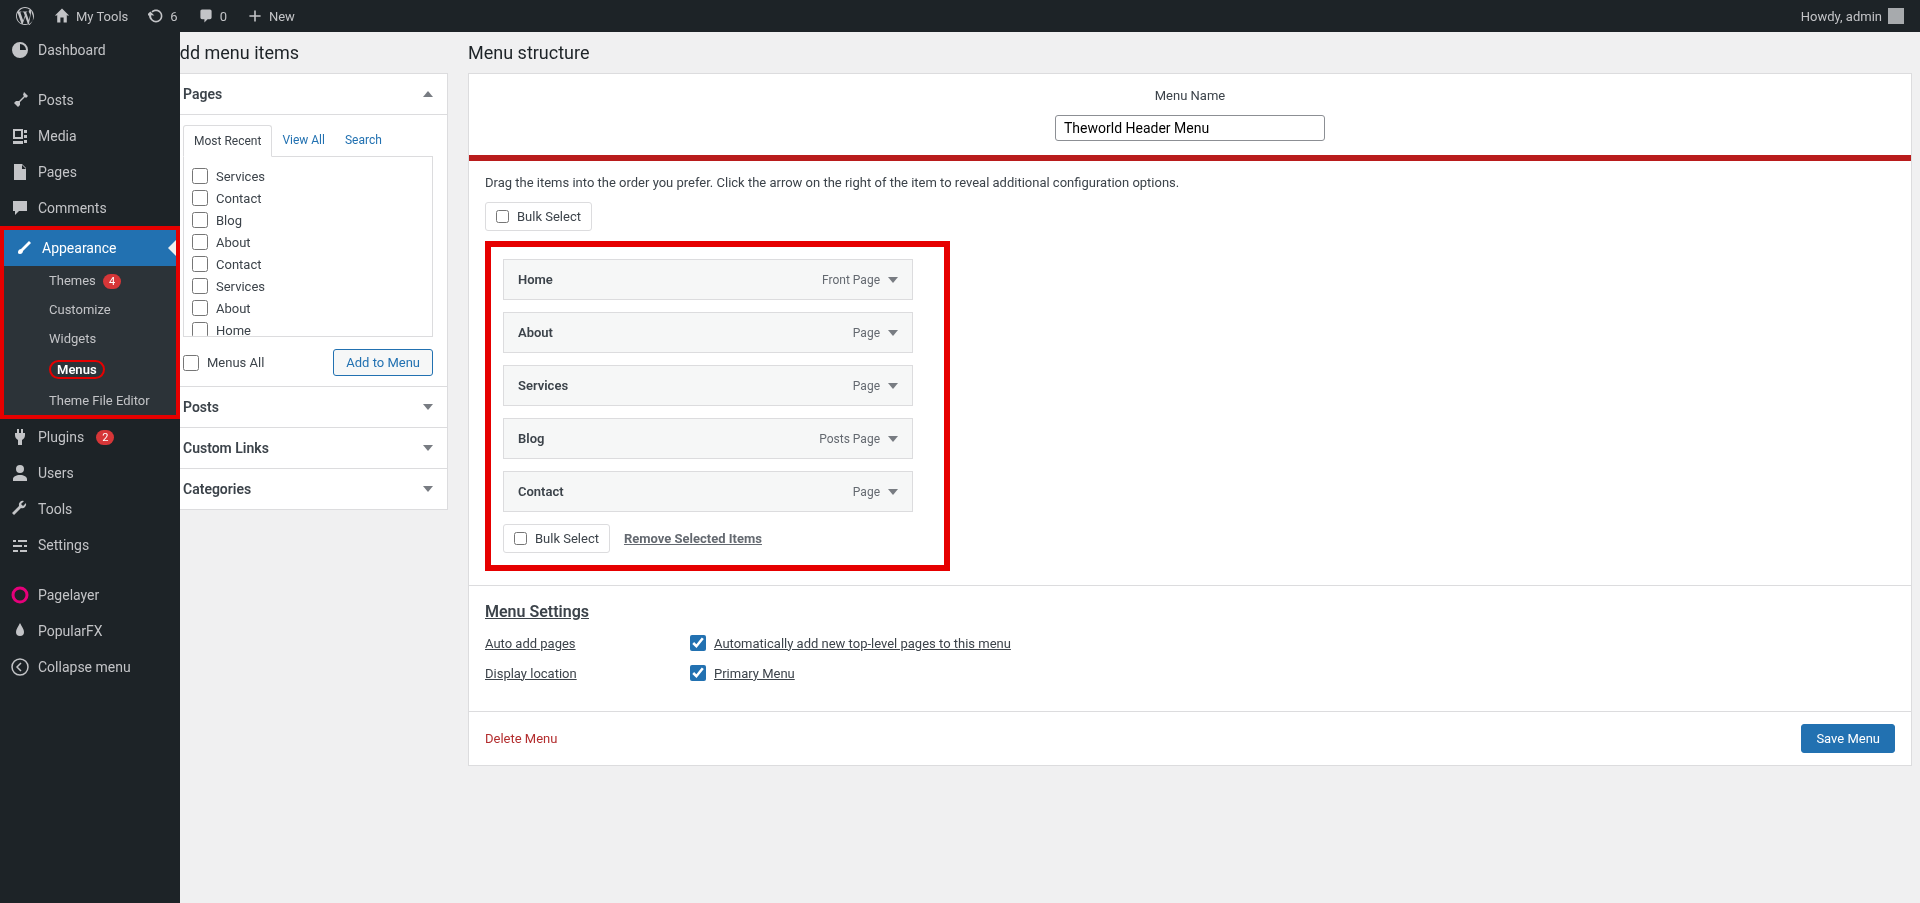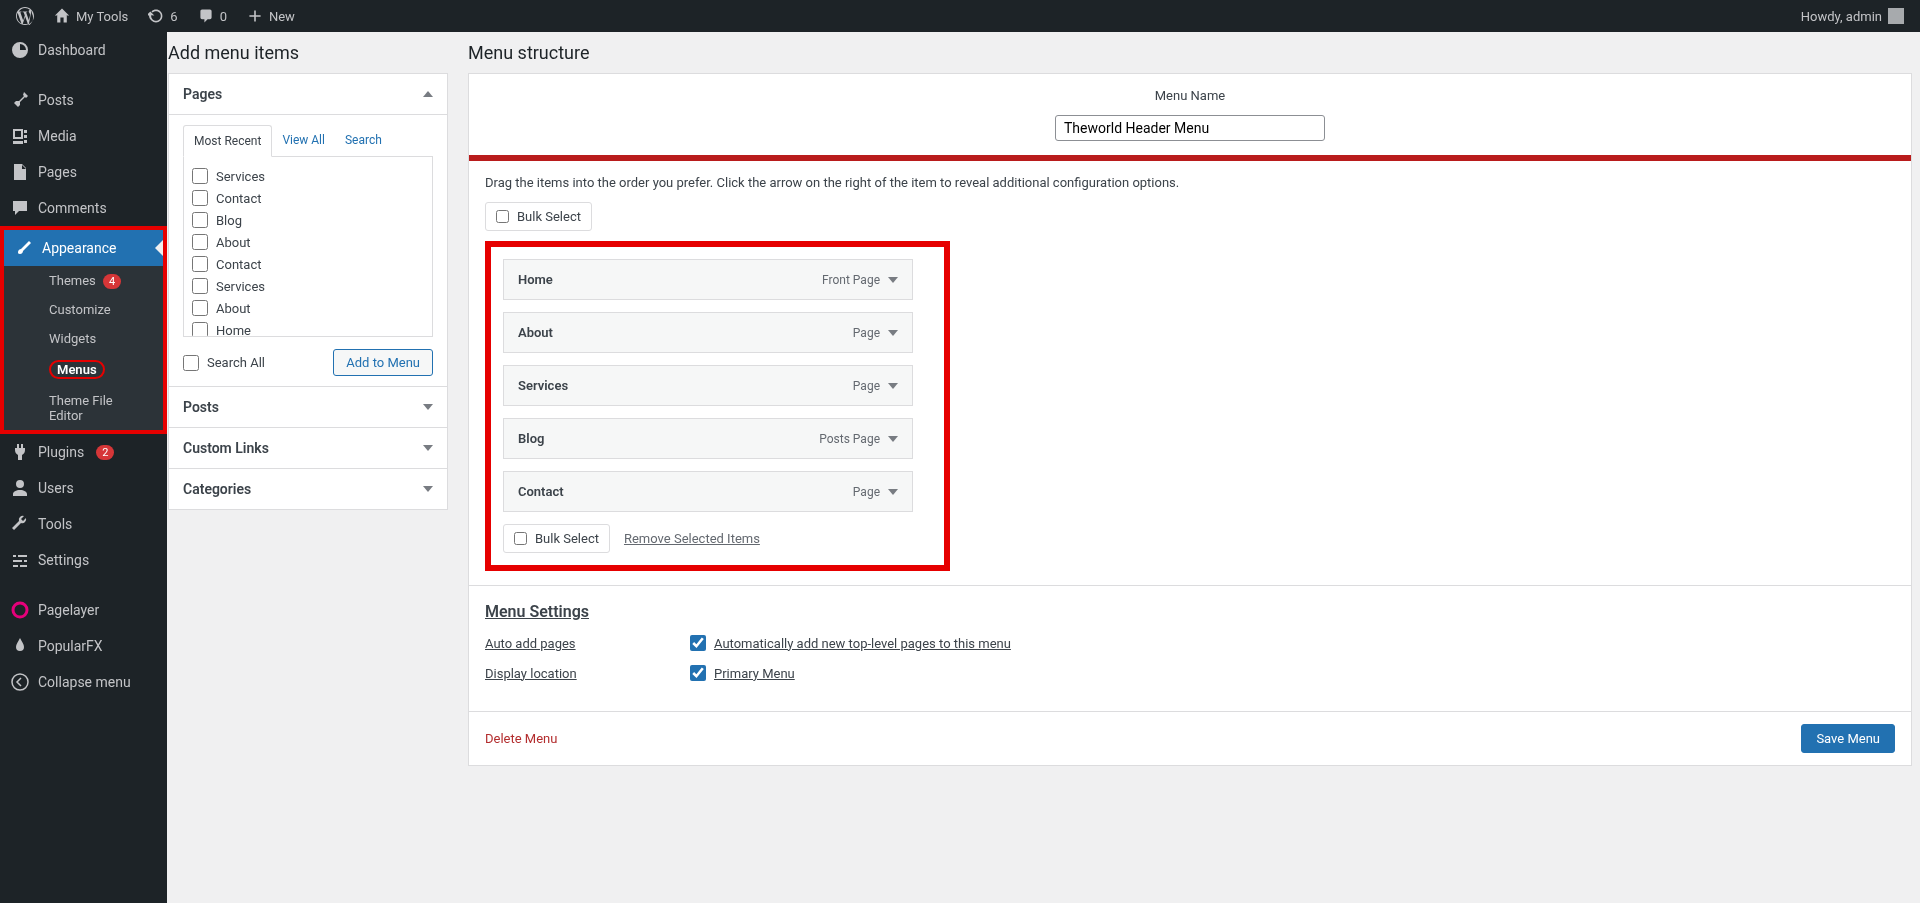--- a/index.html
+++ b/index.html
@@ -6,21 +6,21 @@
 body { background: #f0f0f1; color: #3c434a; font-size: 13px; }
 
 
 .admin-bar { background: #1d2327; color: #c3c4c7; height: 32px; display: flex; align-items: center; justify-content: space-between; padding: 0 8px; font-size: 13px; }
 .admin-bar-left, .admin-bar-right { display: flex; align-items: center; gap: 4px; }
 .admin-bar a { color: #c3c4c7; text-decoration: none; display: flex; align-items: center; gap: 6px; padding: 0 8px; height: 32px; }
 .admin-bar .icon { display: inline-flex; align-items: center; justify-content: center; }
 .admin-bar .avatar { width: 16px; height: 16px; background: #a7aaad; display: inline-block; }
 
 
-.sidebar { position: fixed; top: 32px; left: 0; width: 167px; background: #1d2327; color: #c3c4c7; height: calc(100vh - 32px); font-size: 14px; }
+.sidebar { position: fixed; top: 32px; left: 0; width: 180px; background: #1d2327; color: #c3c4c7; height: calc(100vh - 32px); font-size: 14px; }
 .sidebar-item { display: flex; align-items: center; gap: 8px; padding: 8px 10px; cursor: pointer; }
 .sidebar-item.active { background: #2271b1; color: #fff; }
 .sidebar-item .icon { width: 20px; height: 20px; display: inline-flex; align-items: center; justify-content: center; }
 .sidebar-sub { background: #2c3338; }
 .sidebar-sub-item { padding: 7px 16px; font-size: 13px; cursor: pointer; color: #c3c4c7; margin-left: 29px; }
 .sidebar-sub-item.current { color: #fff; font-weight: 600; }
 .badge { background: #d63638; color: #fff; border-radius: 9px; font-size: 11px; padding: 1px 6px; margin-left: 4px; }
 .highlight-box { border: 4px solid #e60000; }
 .sidebar-item.active::after { content: ""; position: absolute; right: 0; border: 8px solid transparent; border-right-color: #f0f0f1; }
 .sidebar-item.active { position: relative; }
@@ -62,21 +62,21 @@
 .instructions { font-size: 13px; color: #3c434a; margin-bottom: 12px; }
 .bulk-select { display: inline-flex; align-items: center; gap: 8px; border: 1px solid #dcdcde; padding: 6px 10px; border-radius: 3px; font-size: 13px; }
 
 .menu-items-highlight { border: 6px solid #e60000; padding: 12px; margin-top: 10px; max-width: 465px; }
 .menu-item { background: #f6f7f7; border: 1px solid #dcdcde; margin-bottom: 12px; display: flex; justify-content: space-between; align-items: center; padding: 12px 14px; cursor: move; max-width: 410px; }
 .menu-item-title { font-weight: 600; font-size: 13px; }
 .menu-item-type { color: #646970; font-size: 12px; display: flex; align-items: center; gap: 8px; }
 .caret-down { width: 0; height: 0; border-left: 5px solid transparent; border-right: 5px solid transparent; border-top: 6px solid #787c82; display: inline-block; }
 .caret-up { width: 0; height: 0; border-left: 5px solid transparent; border-right: 5px solid transparent; border-bottom: 6px solid #787c82; display: inline-block; }
 
-.remove-link { color: #646970; text-decoration: underline; font-size: 13px; margin-left: 10px; }
+.remove-link { color: #646970; text-decoration: underline; font-size: 13px; margin-left: 10px; font-weight: bold; }
 
 .menu-settings { padding: 16px; border-top: 1px solid #dcdcde; text-decoration: underline; }
 .menu-settings h3 { font-size: 16px; font-weight: 600; margin-bottom: 14px; }
 .setting-row { display: flex; align-items: center; margin-bottom: 14px; font-size: 13px; }
 .setting-label { width: 205px; color: #3c434a; }
 .setting-control { display: flex; align-items: center; gap: 8px; }
 .setting-control input[type=checkbox] { width: 16px; height: 16px; accent-color: #2271b1; }
 
 .menu-footer { padding: 12px 16px; border-top: 1px solid #dcdcde; display: flex; justify-content: space-between; align-items: center; }
 .delete-link { color: #b32d2e; font-size: 13px; cursor: pointer; }
@@ -303,21 +303,21 @@
               <span>About</span>
             </div>
           <div class="check-item">
               <input type="checkbox" style="">
               <span>Home</span>
             </div>
         </div>
         <div class="select-all-row">
           <label class="check-item">
               <input type="checkbox" style="">
-              <span>Search All</span>
+              <span>Menus All</span>
             </label>
           <button class="btn">Add to Menu</button>
         </div>
       </div>
     </div>
 
     <div class="panel">
       <div class="panel-header collapsed">
         <span>Posts</span>
         <span class="caret-down"></span>

